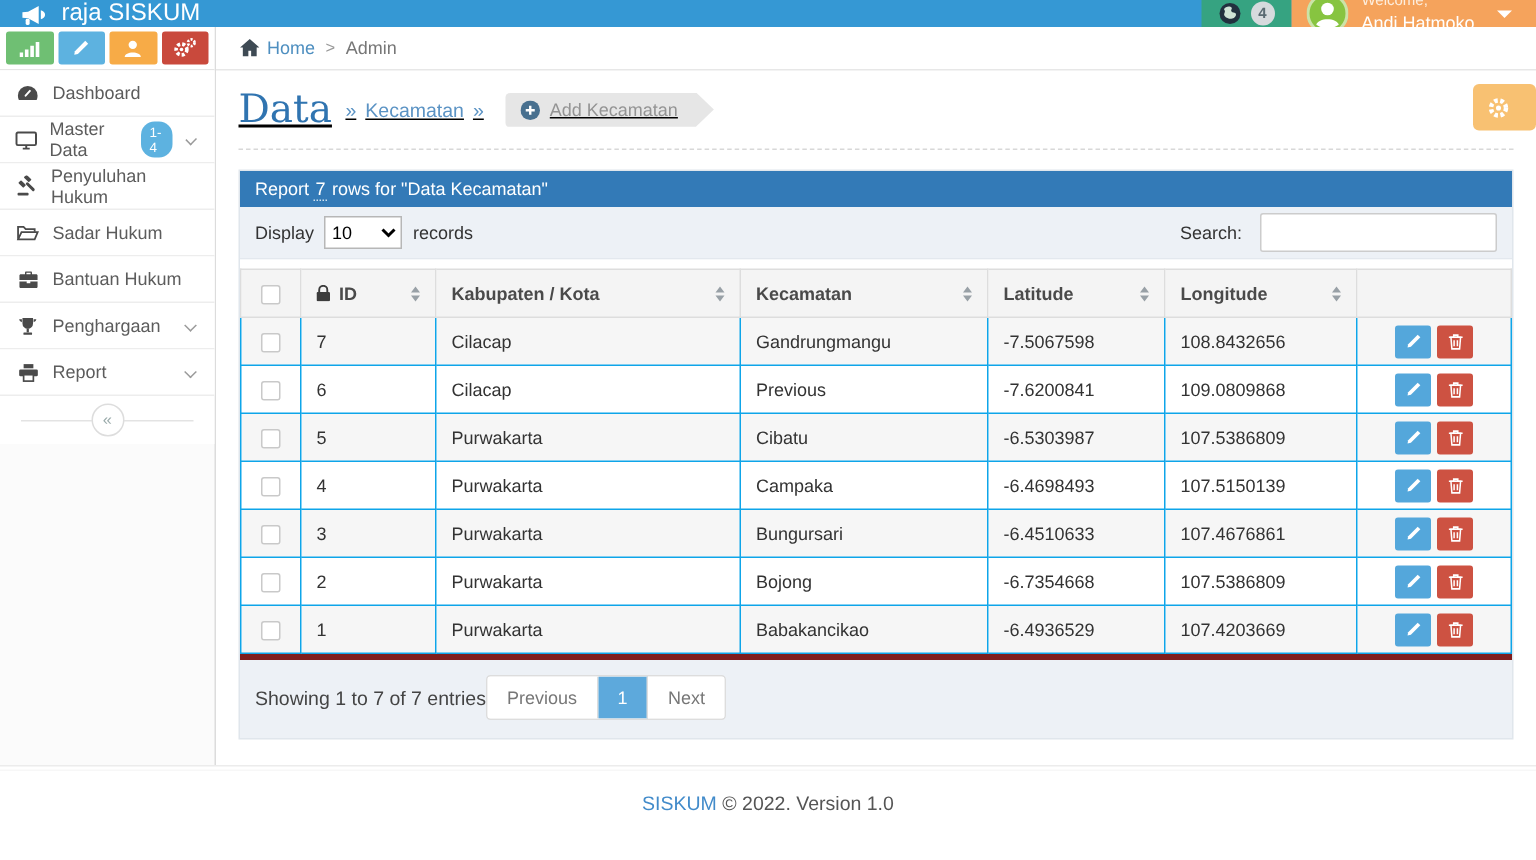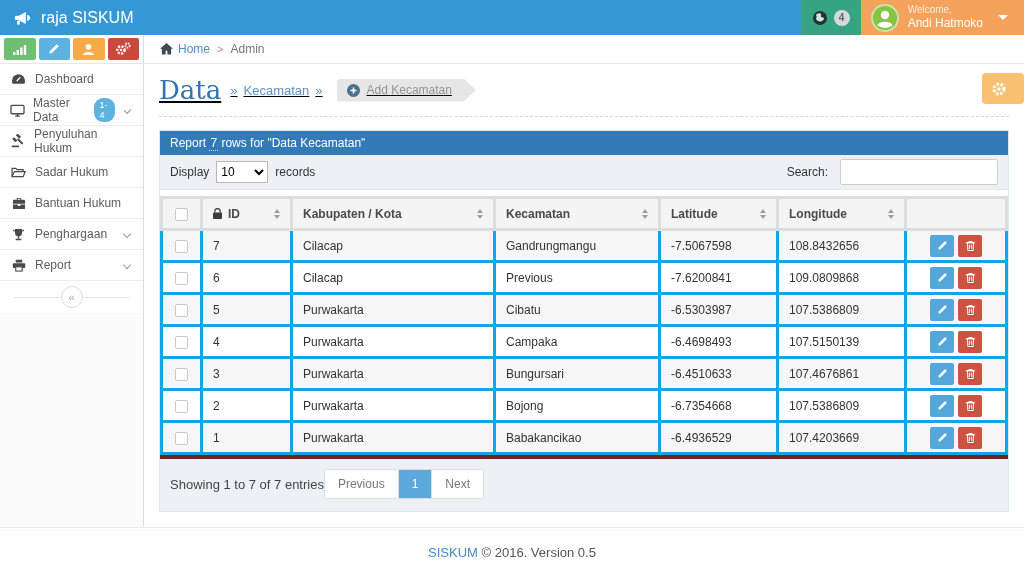--- a/index.html
+++ b/index.html
@@ -1,20 +1,20 @@
 <!DOCTYPE html>
 <html><head>
 <meta charset="utf-8">
 <style>
   * { margin:0; padding:0; box-sizing:border-box; }
   html,body { width:1024px; height:573px; overflow:hidden; background:#fff;
     font-family:"Liberation Sans", sans-serif; }
 
   
-  .navbar { height:35px; background:#3598d4; display:flex; justify-content:space-between; align-items:stretch; }
+  .navbar { height:18px; background:#3598d4; display:flex; justify-content:space-between; align-items:stretch; }
   .brand { display:flex; align-items:center; gap:9px; padding-left:13px; color:#fff; font-size:16px; }
   .nav-right { display:flex; }
   .nav-globe { background:#36a381; display:flex; align-items:center; gap:6px; padding:0 11px; }
   .count-badge { width:16px; height:16px; border-radius:50%; background:#d6dadd; color:#5a6a72;
     font-size:10px; font-weight:bold; display:flex; align-items:center; justify-content:center; }
   .nav-user { background:#f5a35c; display:flex; align-items:center; gap:9px; padding:0 16px 0 10px; min-width:140px; }
   .welcome { display:flex; flex-direction:column; line-height:1.25; }
   .welcome .w1 { font-size:10px; color:#fdeede; }
   .welcome .w2 { font-size:12px; color:#fff; }
   .caret-down { width:0; height:0; border-left:5px solid transparent; border-right:5px solid transparent;
@@ -64,21 +64,21 @@
   .panel-heading { background:#337ab7; color:#fff; font-size:12px; padding:5px 10px; }
   .panel-heading .u7 { border-bottom:1px dotted #cfe1f0; padding:0 1px; }
   .toolbar { background:#edf1f6; padding:4px 10px; display:flex; align-items:center;
     font-size:12px; color:#333; border-bottom:1px solid #e3e8ee; }
   .records-select { margin:0 7px; width:52px; height:22px; font-size:12px; border:1px solid #b7b7b7; background:#fff; }
   .search-wrap { margin-left:auto; display:flex; align-items:center; gap:12px; }
   .search-input { width:158px; height:26px; border:1px solid #ccc; border-radius:2px; padding:0 6px; font-size:12px; }
 
   .table-wrap { background:#fff; padding-top:6px; }
   table { width:100%; border-collapse:collapse; table-layout:fixed; font-size:12px; color:#333; }
-  th, td { border:3px solid #0ea5e9; height:32px; padding:0 10px; text-align:left; overflow:hidden; white-space:nowrap; }
+  th, td { border:1px solid #0ea5e9; height:32px; padding:0 10px; text-align:left; overflow:hidden; white-space:nowrap; }
   thead th { background:#f4f4f4; color:#4a4a4a; font-weight:bold; border-color:#ddd; }
   tbody tr:nth-child(odd) { background:#f6f6f6; }
   .th-inner { display:flex; align-items:center; gap:6px; }
   .th-inner .sort { margin-left:auto; }
   .sort { display:inline-flex; flex-direction:column; gap:2px; }
   .sort i { display:block; width:0; height:0; border-left:3.5px solid transparent; border-right:3.5px solid transparent; }
   .sort .up { border-bottom:4px solid #98a0a6; }
   .sort .down { border-top:4px solid #98a0a6; }
   .c-check { text-align:center; }
   .checkbox { display:inline-block; width:13px; height:13px; border:1px solid #c9c9c9; border-radius:2px;
@@ -601,14 +601,14 @@
           </span>
         </div>
       </div>
     </div>
   </div>
 </div>
 
 <div class="page-divider"></div>
 <div class="site-footer">
   <span class="footer-brand">SISKUM</span>
-  <span>© 2016. Version 0.5</span>
+  <span>© 2022. Version 1.0</span>
 </div>
 
 </body></html>

